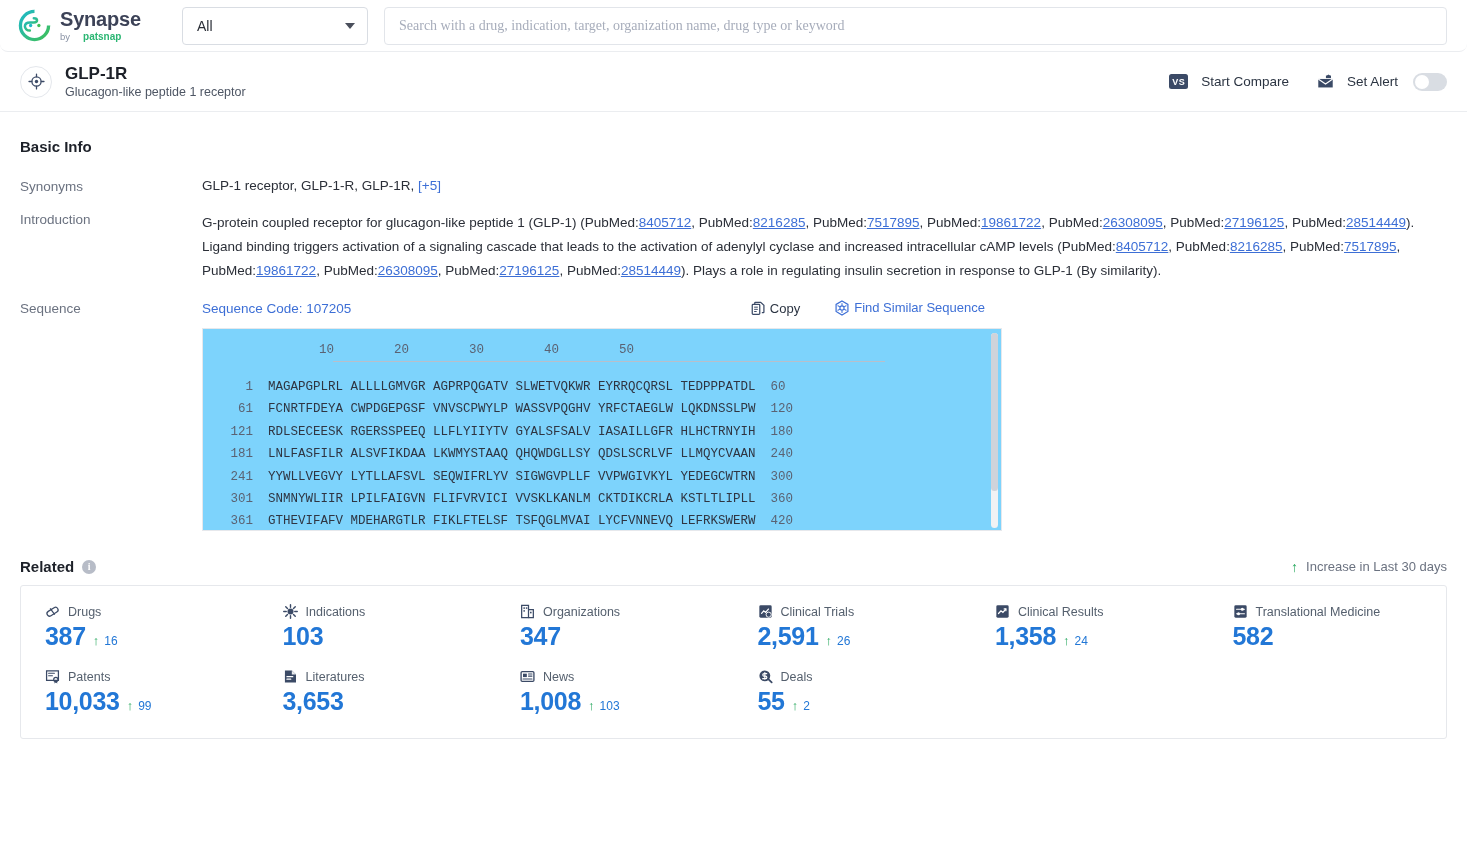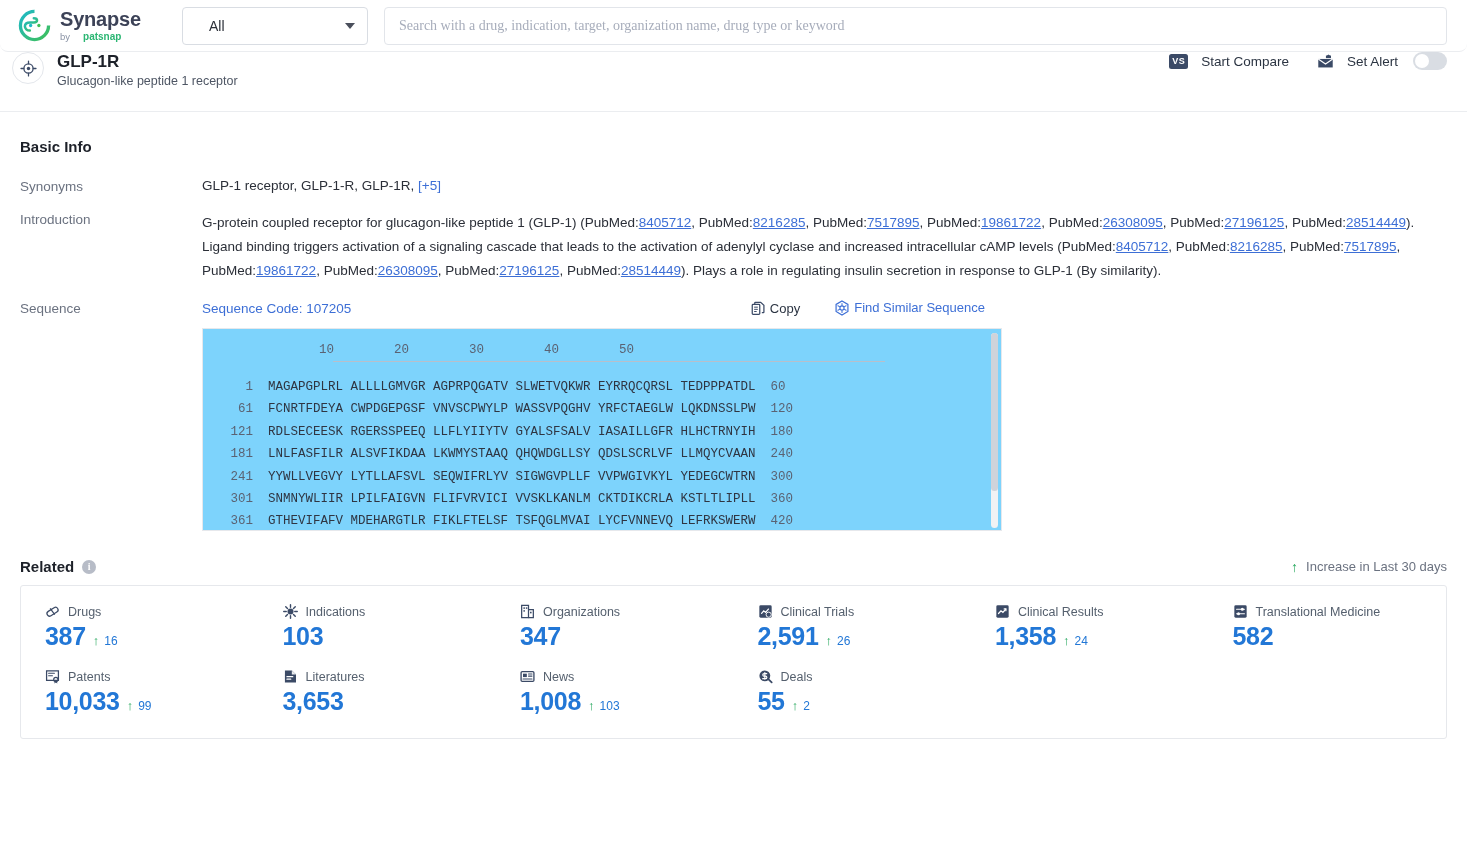--- a/index.html
+++ b/index.html
@@ -26,21 +26,21 @@
   .logo-mark { width: 33px; height: 33px; flex: 0 0 auto; }
   .logo-text { display: flex; flex-direction: column; line-height: 1; }
   .logo-name { font-size: 20px; font-weight: 700; color: #3c4257; letter-spacing: -0.2px; }
   .logo-sub { font-size: 9.5px; color: #8a93a5; margin-top: 3px; display: flex; gap: 13px; align-items: baseline;}
   .logo-sub b { color: #2bb673; font-weight: 700; font-size: 10px;}
 
   .select-box {
     width: 186px; height: 38px;
     border: 1px solid #d9dde3; border-radius: 4px;
     display: flex; align-items: center; justify-content: space-between;
-    padding: 0 12px 0 26px;
+    padding: 0 12px 0 14px;
     font-size: 14px; color: #2b2f38;
     background: #fff; cursor: pointer;
     flex: 0 0 auto;
   }
   .caret {
     width: 0; height: 0;
     border-left: 5.5px solid transparent;
     border-right: 5.5px solid transparent;
     border-top: 6px solid #4a4f5c;
   }
@@ -54,22 +54,22 @@
   .search-box input {
     border: 0; outline: 0; width: 100%;
     font-family: Liberation Serif, serif; font-size: 14px; color: #2b2f38;
     background: transparent;
   }
   .search-box input::placeholder { color: #a7adbb; }
 
   
   .entity-header {
     height: 60px;
-    display: flex; align-items: flex-start;
-    padding: 0 20px 0 12px;
+    display: flex; align-items: center;
+    padding: 0 20px 0 20px;
     border-bottom: 1px solid #ebedf0;
     background: #fff;
   }
   .entity-icon {
     width: 32px; height: 32px; border-radius: 50%;
     border: 1px solid #e4e7ec;
     display: flex; align-items: center; justify-content: center;
     margin-right: 13px; flex: 0 0 auto;
   }
   .entity-titles { display: flex; flex-direction: column; gap: 2px; }

